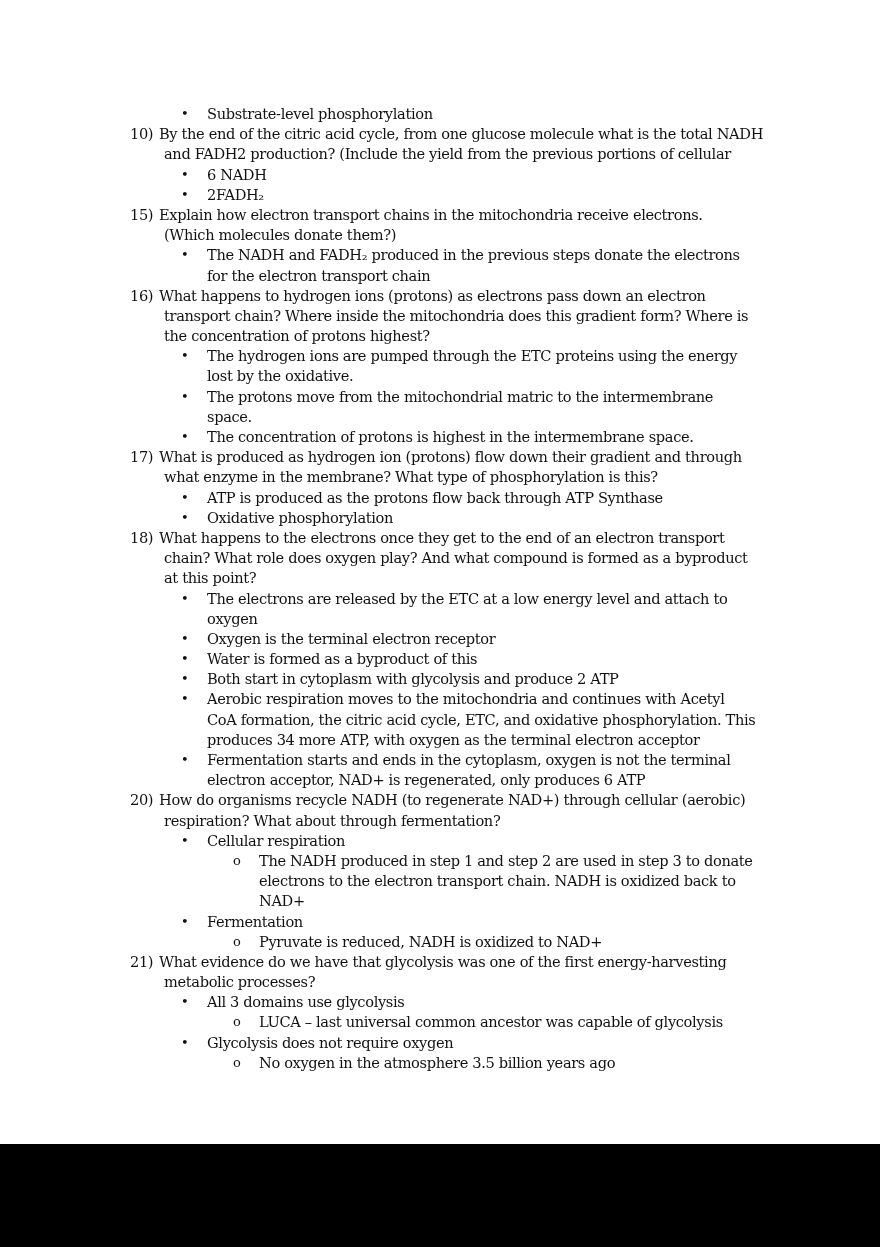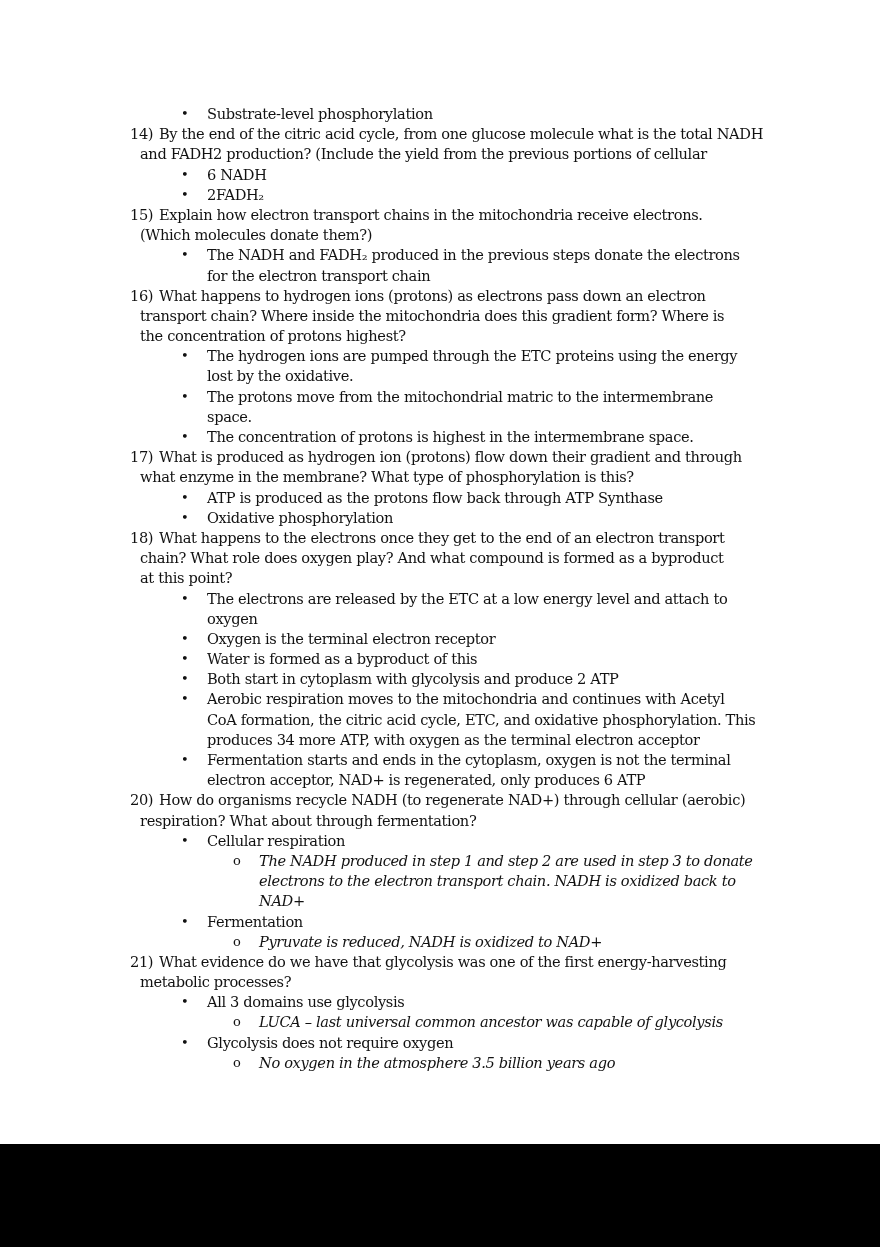--- a/index.html
+++ b/index.html
@@ -20,38 +20,38 @@
   .line {
     position: relative;
     height: 20.2px;
     line-height: 20.2px;
     font-size: 14.6px;
     white-space: nowrap;
     letter-spacing: -0.35px;
   }
   .q-num { position: absolute; left: 130px; }
   .q-text { position: absolute; left: 159px; }
-  .q-cont { position: absolute; left: 140px; text-align: center; }
+  .q-cont { position: absolute; left: 164px; text-align: center; }
   .b1-mark { position: absolute; left: 181px; font-size: 13px; }
   .b1-text { position: absolute; left: 207px; }
   .b2-mark { position: absolute; left: 233px; font-size: 13px; }
-  .b2-text { position: absolute; left: 259px; font-style: italic; }
+  .b2-text { position: absolute; left: 259px; }
 </style>
 </head>
 <body>
 
 <div class="page">
   <div class="content" id="content">
 
   <div class="line">
     <span class="b1-mark">•</span>
     <span class="b1-text">Substrate-level phosphorylation</span>
   </div>
       <div class="line">
-    <span class="q-num">14)</span>
+    <span class="q-num">10)</span>
     <span class="q-text">By the end of the citric acid cycle, from one glucose molecule what is the total NADH</span>
   </div>
       <div class="line">
     <span class="q-cont">and FADH2 production? (Include the yield from the previous portions of cellular</span>
   </div>
       <div class="line">
     <span class="b1-mark">•</span>
     <span class="b1-text">6 NADH</span>
   </div>
       <div class="line">

